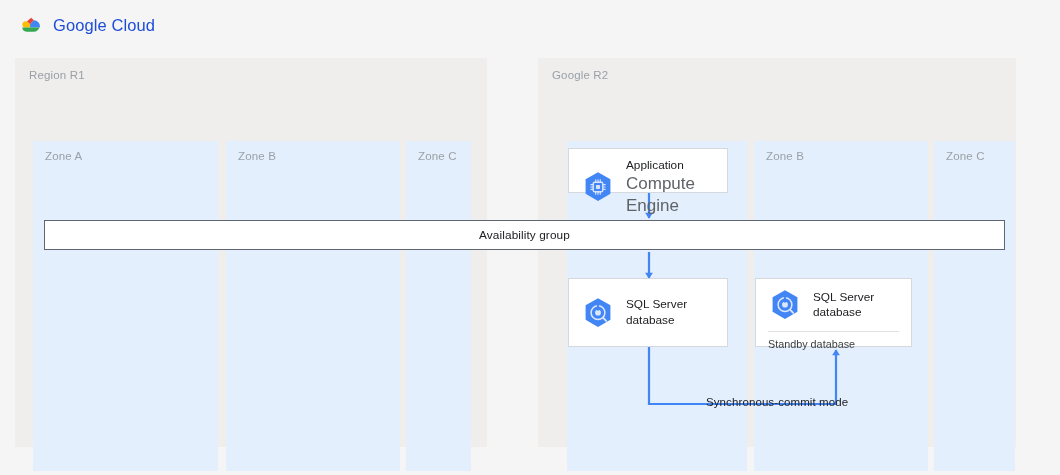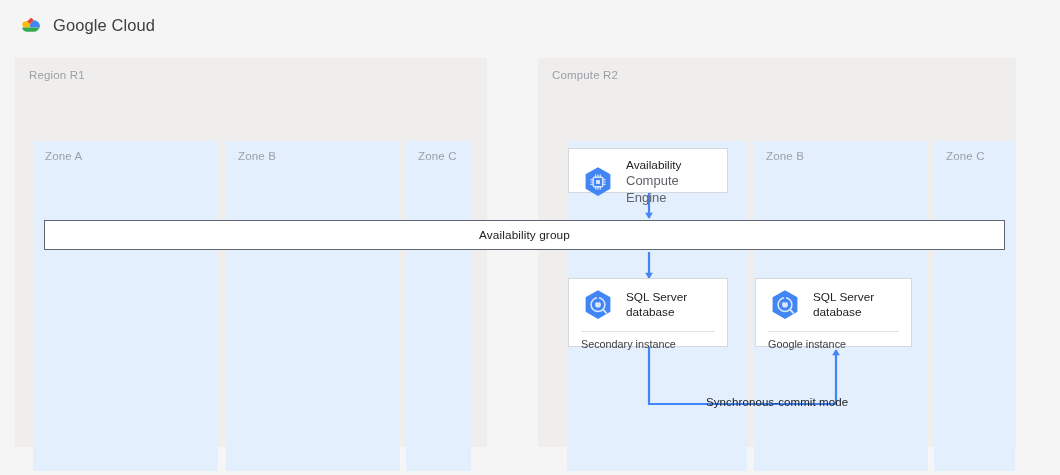--- a/index.html
+++ b/index.html
@@ -30,21 +30,21 @@
     gap: 9px;
     height: 26px;
   }
   .brand-logo {
     width: 26px;
     height: 26px;
     display: block;
   }
   .brand-text {
     font-size: 16.5px;
-    color: #404040;
+    color: #1d4ed8;
     letter-spacing: .1px;
     white-space: nowrap;
   }
 
   
   .region {
     position: absolute;
     background: #efeeed;
   }
   .region-label {
@@ -118,21 +118,21 @@
     flex-direction: column;
     justify-content: center;
     line-height: 1.28;
   }
   .card-title {
     font-size: 11.8px;
     color: #202124;
     white-space: pre-line;
   }
   .card-sub {
-    font-size: 13px;
+    font-size: 17px;
     color: #5f6368;
   }
   .card-footer {
     border-top: 1px solid #dfe1e5;
     margin: 0 12px;
     padding: 6px 0 0 0;
     font-size: 10.8px;
     color: #3c4043;
     text-align: left;
     height: 22px;
@@ -181,21 +181,21 @@
     </div>
     <div class="zone" style="left:211px; top:42px; width:174px; height:330px;">
       <span class="zone-label">Zone B</span>
     </div>
     <div class="zone" style="left:391px; top:42px; width:65px; height:330px;">
       <span class="zone-label">Zone C</span>
     </div>
   </div>
 
   <div class="region" style="left:538px; top:58px; width:478px; height:389px;">
-    <span class="region-label">Compute R2</span>
+    <span class="region-label">Google R2</span>
 
     <div class="zone" style="left:29px; top:42px; width:180px; height:330px;">
       <span class="zone-label">Zone A</span>
     </div>
     <div class="zone" style="left:216px; top:42px; width:174px; height:330px;">
       <span class="zone-label">Zone B</span>
     </div>
     <div class="zone" style="left:396px; top:42px; width:81px; height:330px;">
       <span class="zone-label">Zone C</span>
     </div>
@@ -237,55 +237,54 @@
           <line x1="22.7" y1="26.1" x2="22.7" y2="28.4"></line>
           <line x1="11.6" y1="17.3" x2="13.9" y2="17.3"></line>
           <line x1="11.6" y1="20.0" x2="13.9" y2="20.0"></line>
           <line x1="11.6" y1="22.7" x2="13.9" y2="22.7"></line>
           <line x1="26.1" y1="17.3" x2="28.4" y2="17.3"></line>
           <line x1="26.1" y1="20.0" x2="28.4" y2="20.0"></line>
           <line x1="26.1" y1="22.7" x2="28.4" y2="22.7"></line>
         </g>
       </svg>
       <div class="card-texts">
-        <span class="card-title">Availability</span>
+        <span class="card-title">Application</span>
         <span class="card-sub">Compute Engine</span>
       </div>
     </div>
   </div>
 
   <div class="card" style="left:568px; top:278px; width:160px; height:69px;">
     <div class="card-main">
       <svg class="card-icon" viewBox="0 0 40 40">
         <path d="M20 2.6 L34.6 11.0 L34.6 28.0 L20 36.4 L5.4 28.0 L5.4 11.0 Z" fill="#4285f4"></path>
         <circle cx="20" cy="19.6" r="8.1" fill="none" stroke="#dbe8fc" stroke-width="1.8"></circle>
         <circle cx="20" cy="19.6" r="3.4" fill="#dbe8fc"></circle>
         <path d="M20 11.5 L20 16.2" stroke="#4285f4" stroke-width="2.4" stroke-linecap="round"></path>
         <path d="M25.9 25.5 L29.6 29.2" stroke="#dbe8fc" stroke-width="2.2" stroke-linecap="round"></path>
       </svg>
       <div class="card-texts">
         <span class="card-title">SQL Server
 database</span>
       </div>
     </div>
-    <div class="card-footer">Secondary instance</div>
   </div>
 
   <div class="card" style="left:755px; top:278px; width:157px; height:69px;">
     <div class="card-main">
       <svg class="card-icon" viewBox="0 0 40 40">
         <path d="M20 2.6 L34.6 11.0 L34.6 28.0 L20 36.4 L5.4 28.0 L5.4 11.0 Z" fill="#4285f4"></path>
         <circle cx="20" cy="19.6" r="8.1" fill="none" stroke="#dbe8fc" stroke-width="1.8"></circle>
         <circle cx="20" cy="19.6" r="3.4" fill="#dbe8fc"></circle>
         <path d="M20 11.5 L20 16.2" stroke="#4285f4" stroke-width="2.4" stroke-linecap="round"></path>
         <path d="M25.9 25.5 L29.6 29.2" stroke="#dbe8fc" stroke-width="2.2" stroke-linecap="round"></path>
       </svg>
       <div class="card-texts">
         <span class="card-title">SQL Server
 database</span>
       </div>
     </div>
-    <div class="card-footer">Google instance</div>
+    <div class="card-footer">Standby database</div>
   </div>
 
   <div class="sync-label" style="left:701px; top:396px;">Synchronous-commit mode</div>
 
 </div>
 
 </body></html>

